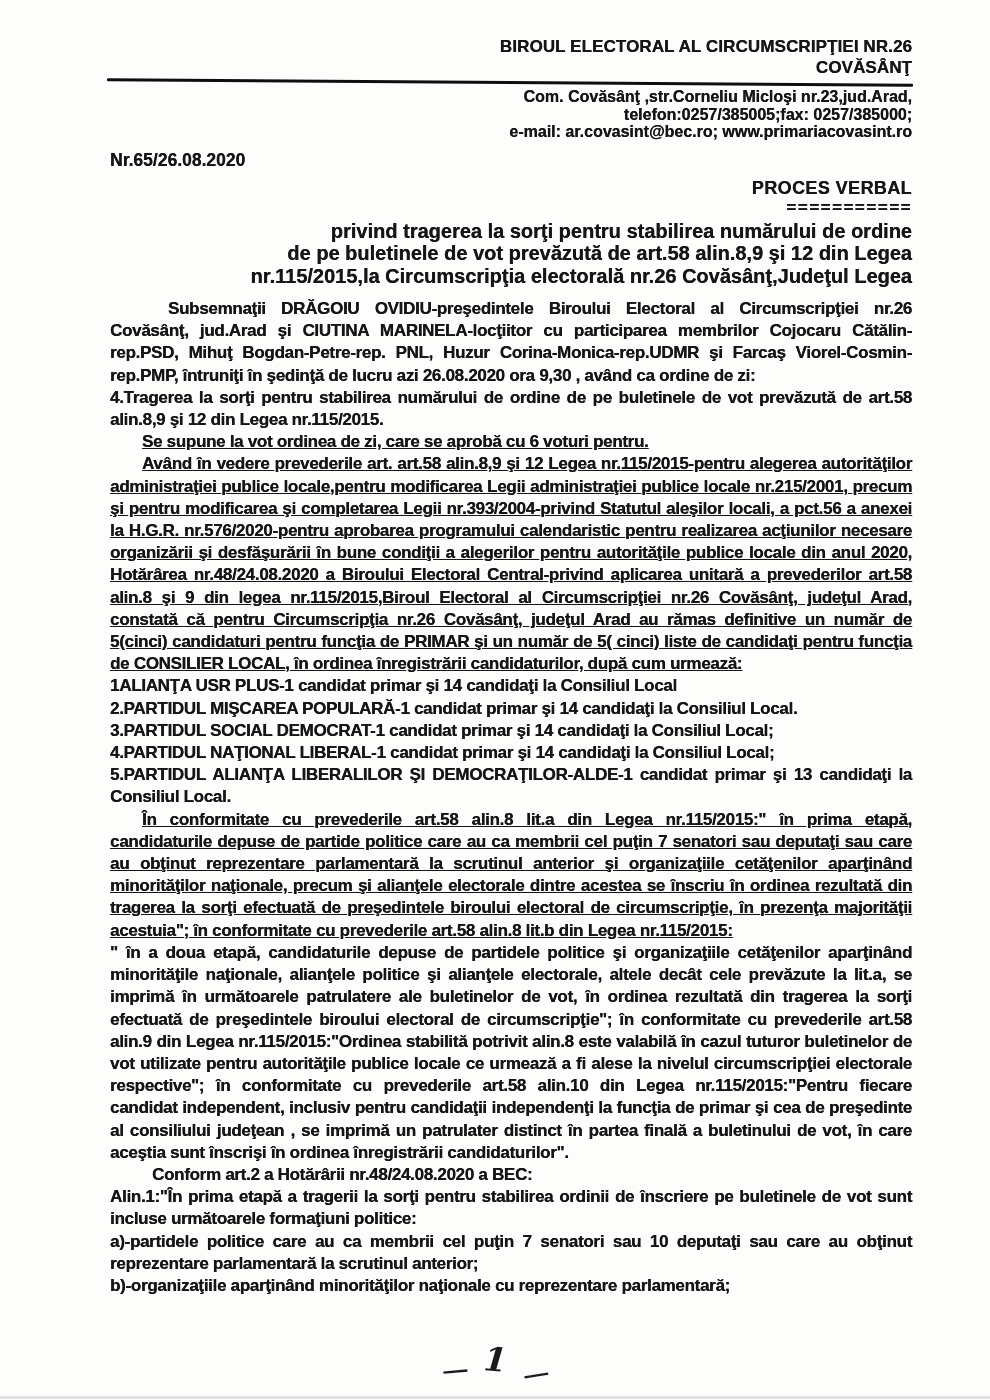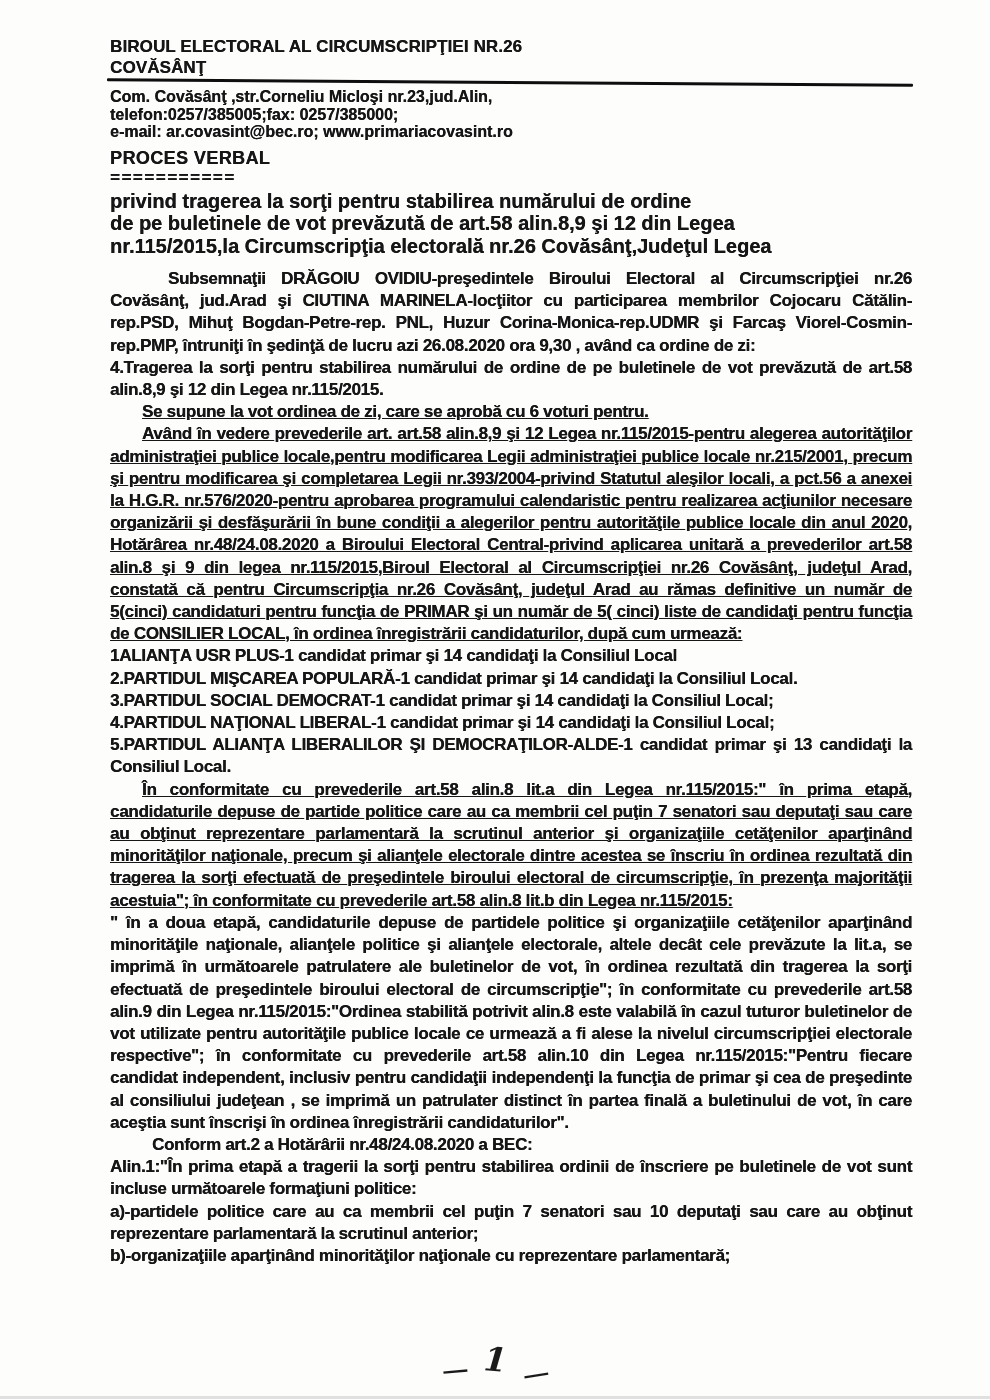--- a/index.html
+++ b/index.html
@@ -7,21 +7,21 @@
     position:relative;
     width:990px; height:1400px;
     background:#fdfdfc;
     font-family:"Liberation Sans", sans-serif;
     font-weight:700;
     color:#161616;
     overflow:hidden;
     text-shadow:0.25px 0 0 currentColor;
   }
   .content { position:absolute; left:110px; top:36px; width:802px; }
-  .center { text-align:left; }
+  .center { text-align:right; }
   .org { font-size:17px; line-height:21px; letter-spacing:0.1px; }
   .rule {
     height:3px; background:#0e0e0e;
     margin:3px 0 4px -3px; width:806px;
     transform:rotate(0.4deg);
     border-radius:1px;
   }
   .addr { font-size:16px; line-height:17.5px; }
   .doc-number { font-size:17.5px; margin-top:9px; text-align:left; }
   .title-main { font-size:18px; margin-top:7px; letter-spacing:0.4px; }
@@ -61,24 +61,25 @@
 <body>
 
 <div class="page">
   <div class="content">
 
     <div class="center org">BIROUL ELECTORAL AL CIRCUMSCRIPŢIEI NR.26</div>
     <div class="center org">COVĂSÂNŢ</div>
 
     <div class="rule"></div>
 
-    <div class="center addr">Com. Covăsânţ ,str.Corneliu Micloşi nr.23,jud.Alin,</div>
+    <div class="center addr">Com. Covăsânţ ,str.Corneliu Micloşi nr.23,jud.Arad,</div>
     <div class="center addr">telefon:0257/385005;fax: 0257/385000;</div>
     <div class="center addr">e-mail: ar.covasint@bec.ro; www.primariacovasint.ro</div>
 
+    <div class="doc-number">Nr.65/26.08.2020</div>
 
     <div class="center title-main">PROCES VERBAL</div>
     <div class="center title-eq">===========</div>
 
     <div class="subtitle">
       <div class="center">privind tragerea la sorţi pentru stabilirea numărului de ordine</div>
       <div class="center">de pe buletinele de vot prevăzută de art.58 alin.8,9 şi 12 din Legea</div>
       <div class="center">nr.115/2015,la Circumscripţia electorală nr.26 Covăsânţ,Judeţul Legea</div>
     </div>
 

